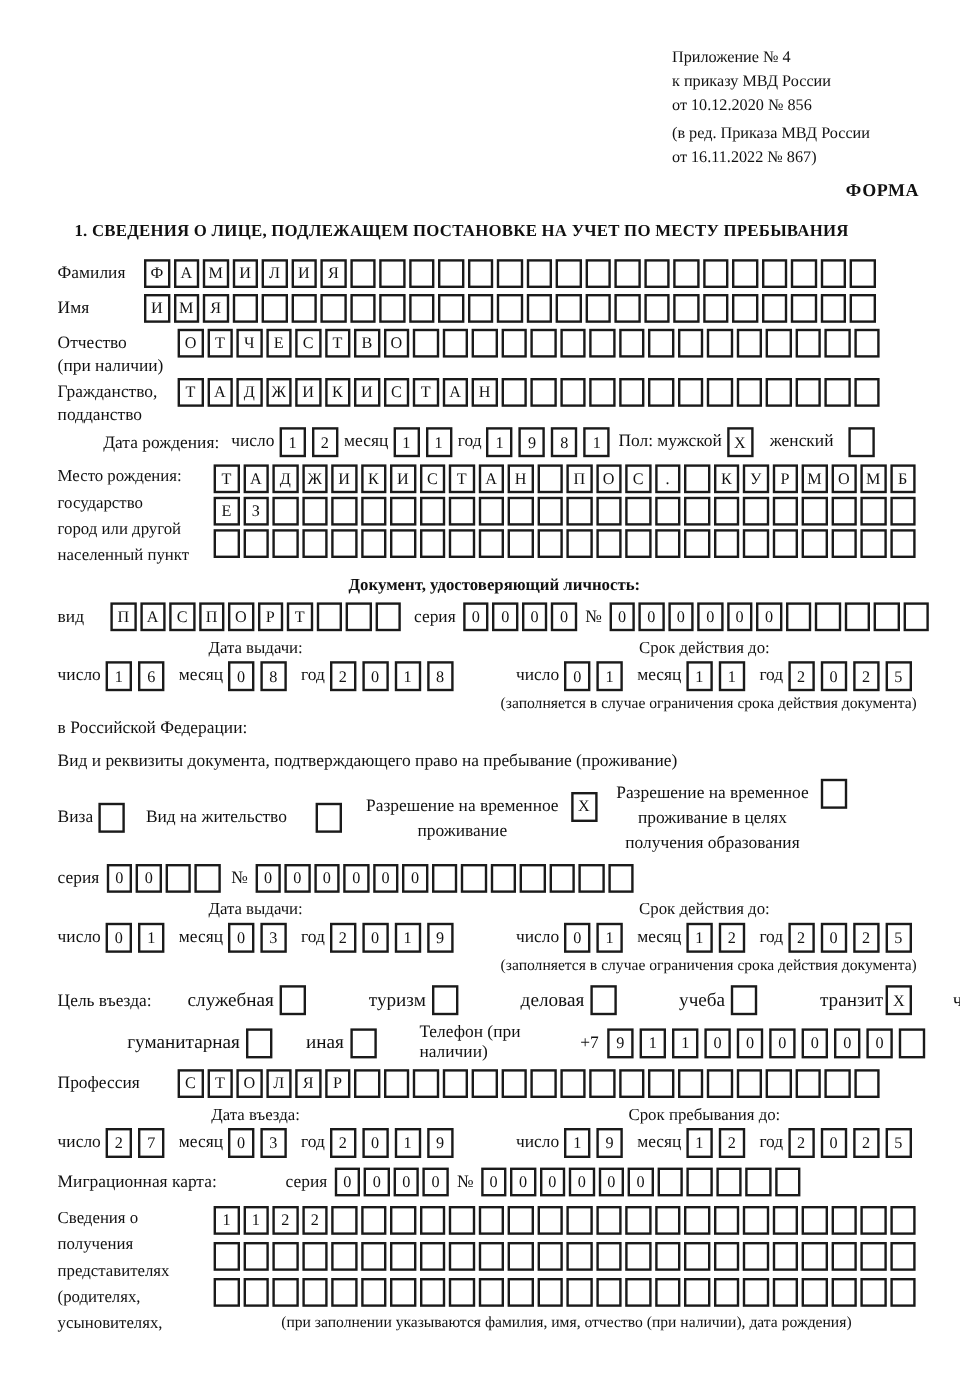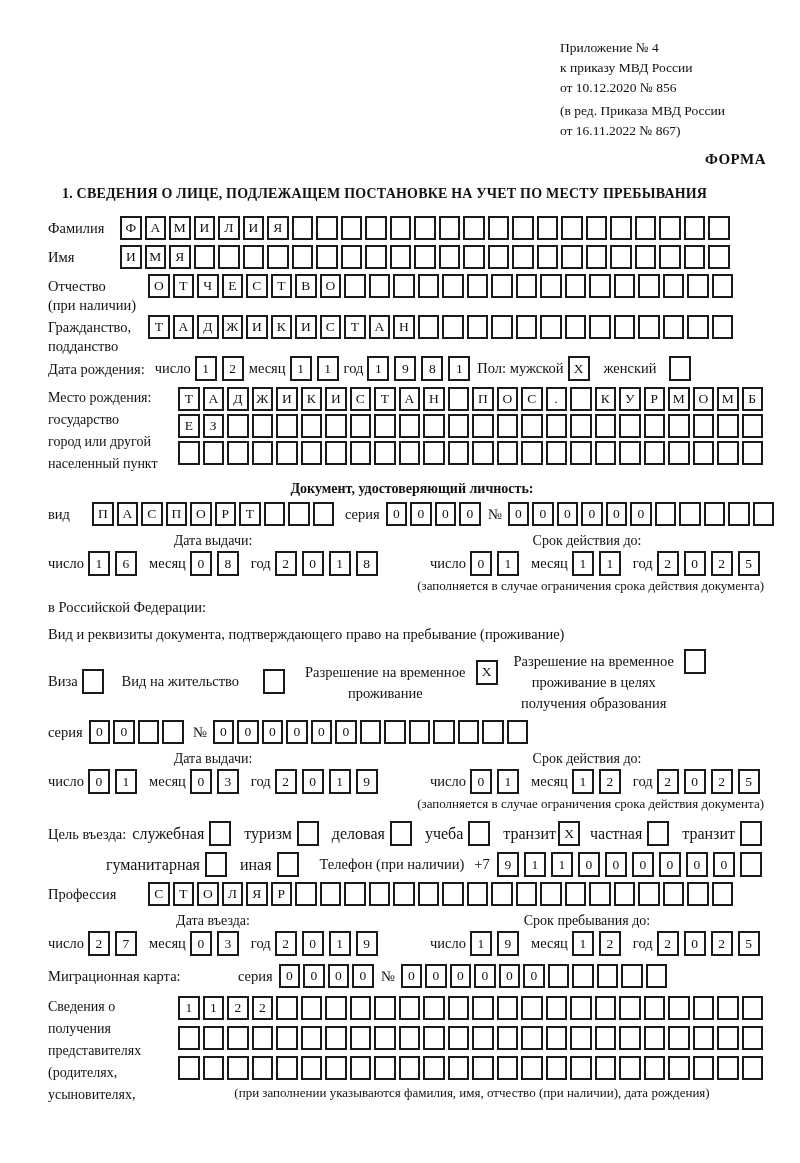--- a/index.html
+++ b/index.html
@@ -25,21 +25,21 @@
   .w70{width:72px;} .w100{width:100px;} .w116{width:116px;}
 
   
   .cells{display:flex;flex:none;}
   .cell{box-sizing:border-box;flex:none;width:21.5px;height:24px;border:2px solid #1a1a1a;margin-right:3px;
         display:flex;align-items:center;justify-content:center;font-size:13.5px;line-height:1;}
   .dcells .cell{width:22px;height:25px;margin-right:5px;}
   .boxcell .cell{width:22px;height:25px;margin-right:0;}
 
   .mt14{margin-top:14px;}.mt17{margin-top:17px;}.mt5{margin-top:5px;}.mt6{margin-top:6px;}
-  .mt2{margin-top:2px;}.mt7{margin-top:7px;}.mt8{margin-top:8px;}.mt9{margin-top:9px;}.mt4{margin-top:4px;}
+  .mt2{margin-top:2px;}.mt7{margin-top:7px;}.mt8{margin-top:8px;}.mt9{margin-top:9px;gap:24px;}.mt4{margin-top:4px;}
 
   
   .gridrows .cells{margin-bottom:3px;}
 
   
   .doc-heading{margin-top:6px;text-align:center;font-weight:bold;font-size:14px;}
 
   
   .inlbl{font-size:14.5px;line-height:24px;flex:none;margin-right:6px;}
 
@@ -57,21 +57,21 @@
 
   .intro{font-size:14.5px;line-height:19px;}
 
   
   .opts-row{display:flex;align-items:center;margin-top:7px;}
   .opt{display:flex;align-items:flex-start;}
   .opt-label{font-size:14.5px;line-height:21px;white-space:pre-line;text-align:center;}
   .opt .boxcell{margin-left:10px;margin-top:-2px;}
 
   
-  .copt{display:flex;align-items:center;margin-right:13px;}
+  .copt{display:flex;align-items:center;margin-right:28px;}
   .copt .boxcell{margin-left:5px;}
   .purpose-row{display:flex;align-items:center;}
   .phone-lbl{font-size:14.5px;margin:0 10px 0 8px;}
   .phone-prefix{font-size:14.5px;margin-right:7px;}
 
   .note-center{font-size:13px;text-align:center;margin-top:5px;}
 </style>
 </head>
 <body>
 
@@ -211,21 +211,21 @@
         <span class="cell"></span>
         <span class="cell"></span>
         <span class="cell"></span>
         <span class="cell"></span>
         <span class="cell"></span>
         <span class="cell"></span>
       </div>
   </div>
 
   <div class="row mt17" style="align-items:center;">
-    <span class="lbl" style="margin-right:10px;">Дата рождения:</span>
+    <span class="lbl" style="margin-right:10px;margin-left:38px;">Дата рождения:</span>
     <span class="dl">число</span>
     <span class="cells dcells">
         <span class="cell">1</span>
         <span class="cell">2</span>
       </span>
     <span class="dl">месяц</span>
     <span class="cells dcells">
         <span class="cell">1</span>
         <span class="cell">1</span>
       </span>

